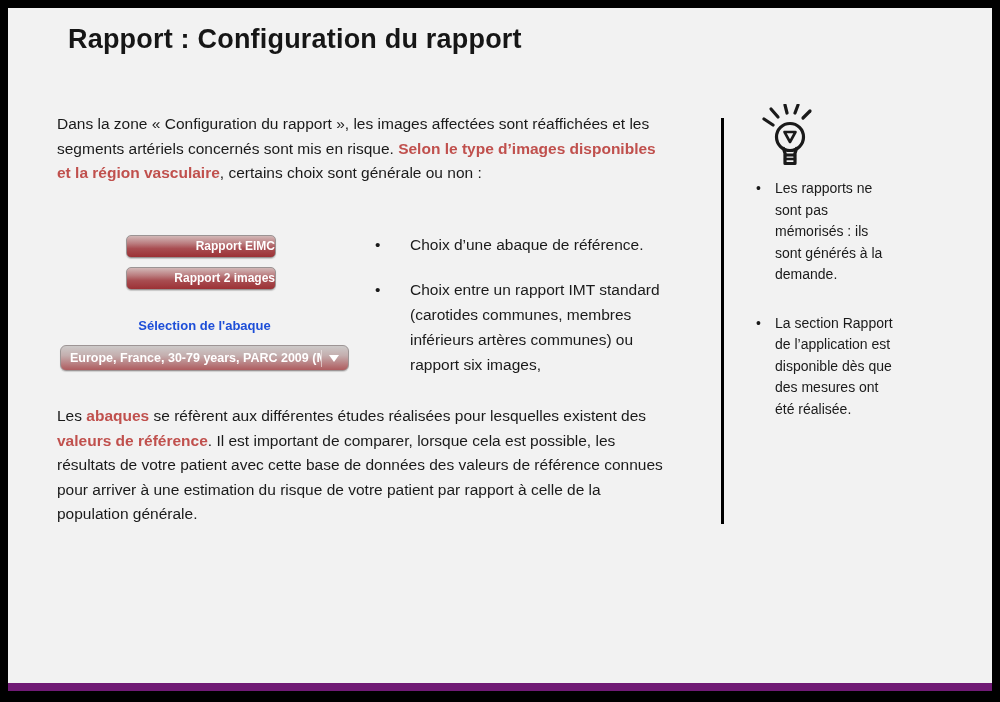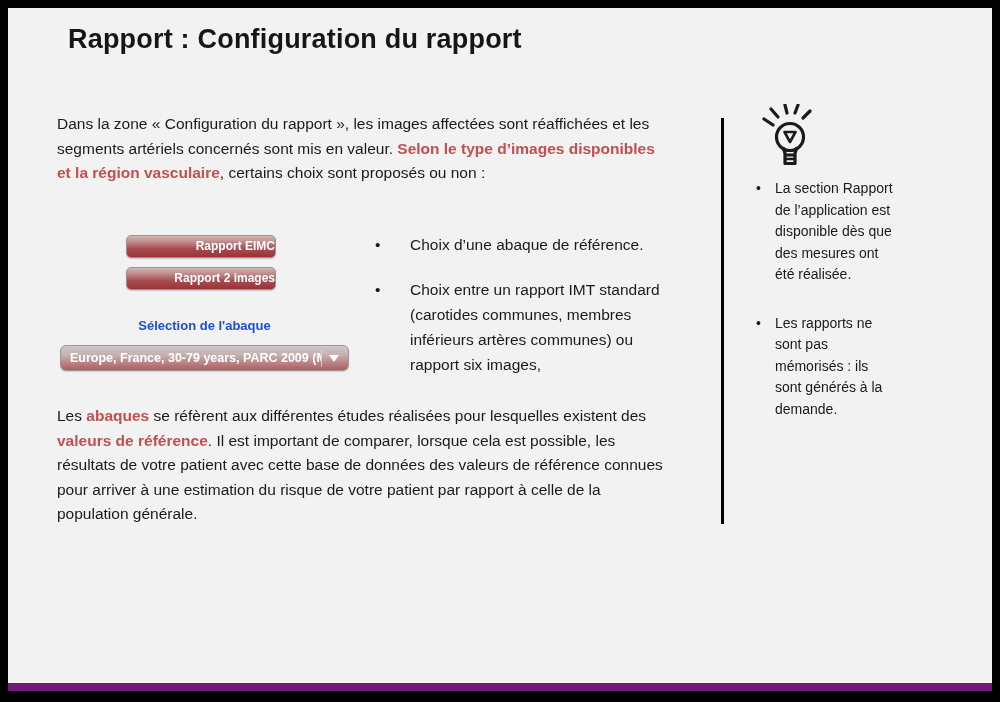--- a/index.html
+++ b/index.html
@@ -151,21 +151,21 @@
     left: 4px; top: 0;
   }
 </style>
 </head>
 <body>
 
 <div class="page">
 
   <h1 class="page-title">Rapport : Configuration du rapport</h1>
 
-  <p class="intro"><span>Dans la zone « Configuration du rapport », les images affectées sont réaffichées et les segments artériels concernés sont mis en valeur. </span><span class="accent">Selon le type d’images disponibles et la région vasculaire</span><span>, certains choix sont proposés ou non :</span></p>
+  <p class="intro"><span>Dans la zone « Configuration du rapport », les images affectées sont réaffichées et les segments artériels concernés sont mis en risque. </span><span class="accent">Selon le type d’images disponibles et la région vasculaire</span><span>, certains choix sont générale ou non :</span></p>
 
   <div class="btn-stack">
     <div class="red-btn">Rapport EIMC</div>
     <div class="red-btn">Rapport 2 images</div>
   </div>
 
   <div class="abaque-label">Sélection de l'abaque</div>
 
   <div class="dropdown">
     <span class="dd-text">Europe, France, 30-79 years, PARC 2009 (Mean)</span>
@@ -194,18 +194,18 @@
           <circle cx="30" cy="33" r="13.5"></circle>
           <path d="M24.5 28 L35.5 28 L30 38 Z" stroke-width="2.6"></path>
           <line x1="23.5" y1="44.5" x2="25.5" y2="51"></line>
           <line x1="36.5" y1="44.5" x2="34.5" y2="51"></line>
           <rect x="25" y="51" width="10" height="8.5"></rect>
           <line x1="25" y1="55" x2="35" y2="55" stroke-width="2.4"></line>
         </g>
       </svg>
     </div>
     <ul class="tips">
+      <li><span class="tip-text">Les rapports ne sont pas mémorisés : ils sont générés à la demande.</span></li>
       <li><span class="tip-text">La section Rapport de l’application est disponible dès que des mesures ont été réalisée.</span></li>
-      <li><span class="tip-text">Les rapports ne sont pas mémorisés : ils sont générés à la demande.</span></li>
     </ul>
   </div>
 
 </div>
 
 </body></html>

